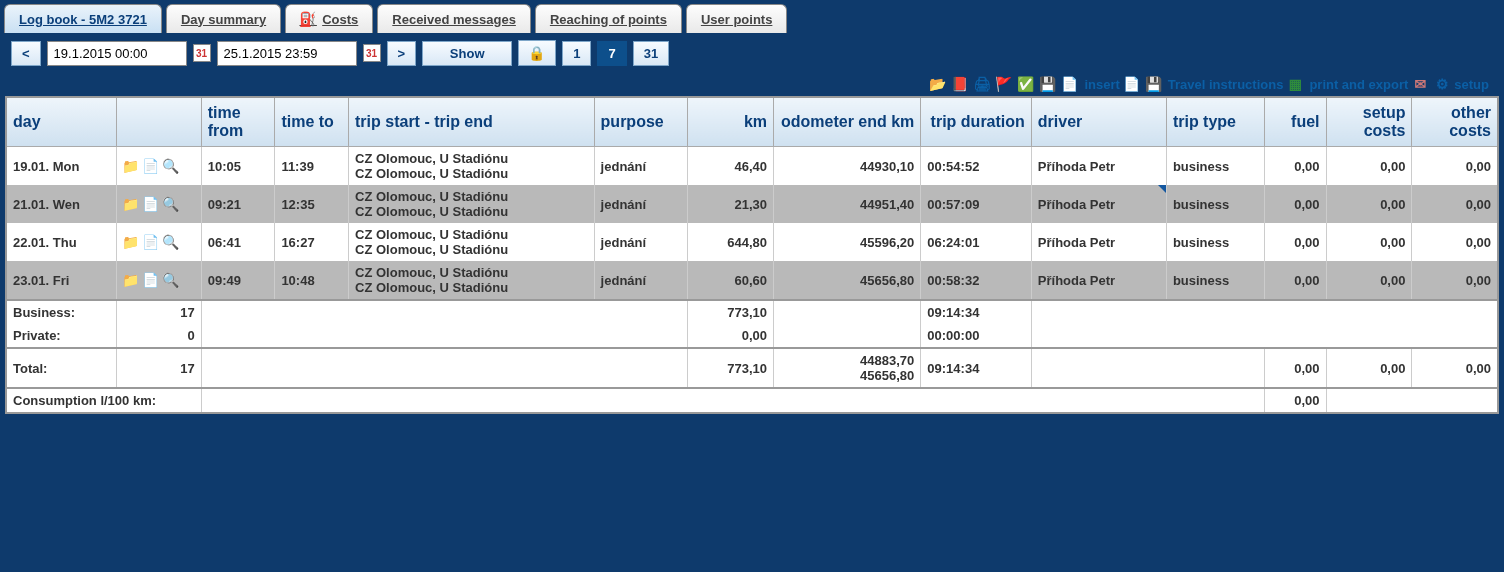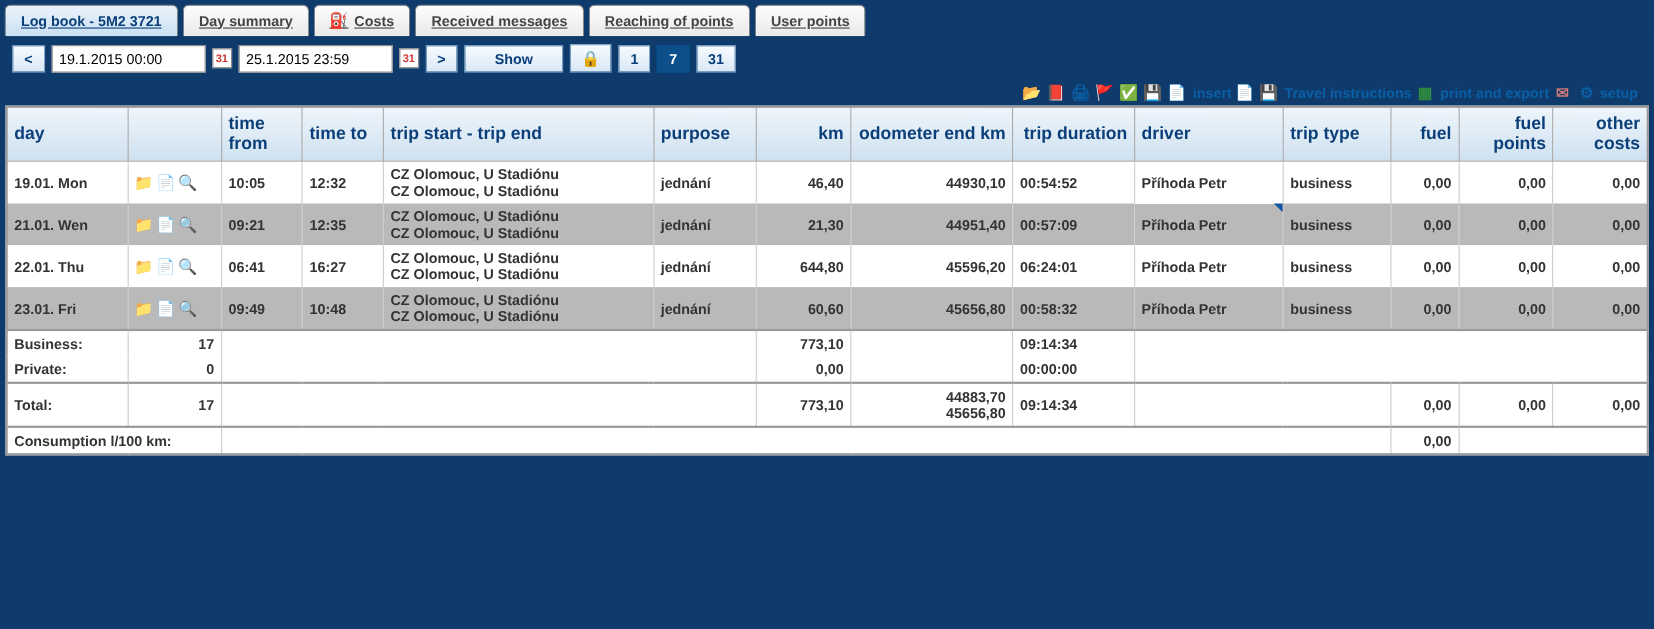--- a/index.html
+++ b/index.html
@@ -205,36 +205,36 @@
           <th style="width:60px">time from</th>
           <th style="width:60px">time to</th>
           <th style="width:200px">trip start - trip end</th>
           <th style="width:70px">purpose</th>
           <th class="r" style="width:70px">km</th>
           <th class="r" style="width:120px">odometer end km</th>
           <th class="r" style="width:90px">trip duration</th>
           <th style="width:110px">driver</th>
           <th style="width:80px">trip type</th>
           <th class="r" style="width:50px">fuel</th>
-          <th class="r" style="width:70px">fuel points</th>
+          <th class="r" style="width:70px">setup costs</th>
           <th class="r" style="width:70px">other costs</th>
         </tr>
       </thead>
       <tbody id="log-body">
           <tr class="row-odd">
     <td>19.01. Mon</td>
     <td>
       <div class="row-icons">
         <span class="icon folder-icon">📁</span>
         <span class="icon doc-icon">📄</span>
         <span class="icon mag-icon">🔍</span>
       </div>
     </td>
     <td>10:05</td>
-    <td>12:32</td>
+    <td>11:39</td>
     <td>
       <div>CZ Olomouc, U Stadiónu</div>
               <div>CZ Olomouc, U Stadiónu</div>
     </td>
     <td>jednání</td>
     <td class="r">46,40</td>
     <td class="r">44930,10</td>
     <td>00:54:52</td>
     <td class="">Příhoda Petr</td>
     <td>business</td>

